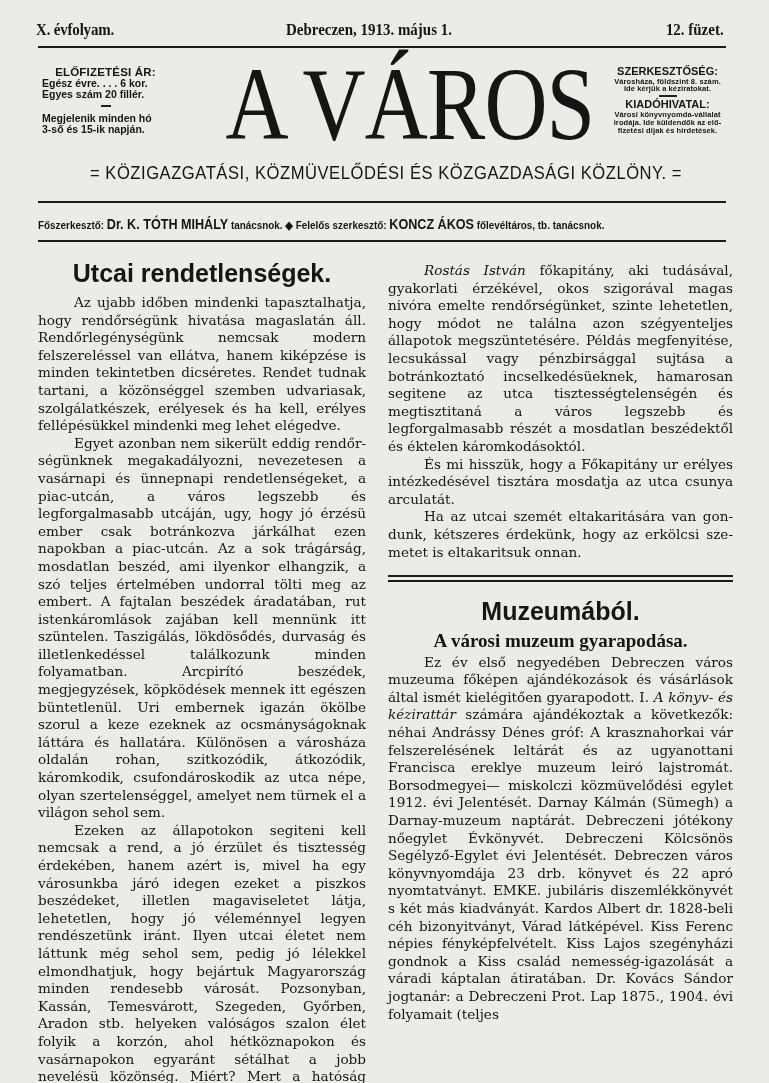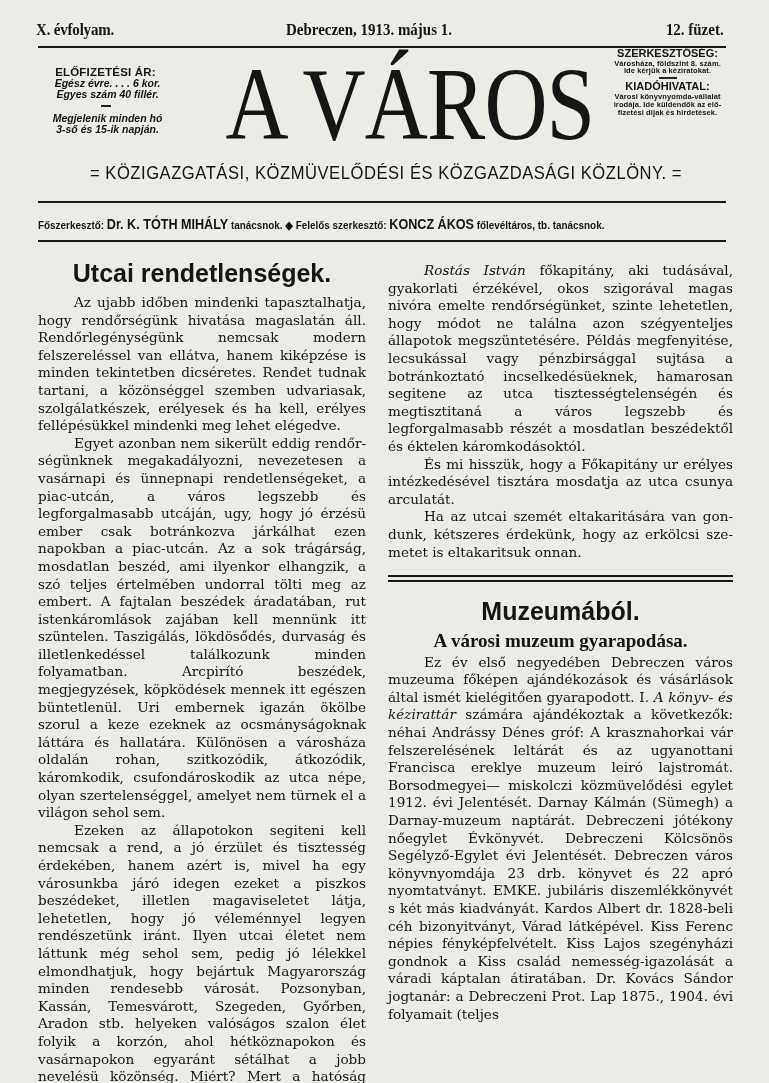--- a/index.html
+++ b/index.html
@@ -21,23 +21,23 @@
   
   #title {
     left: 196px; top: 56px; width: 370px; text-align: center;
     font-family: "Liberation Serif", serif; font-size: 104px; line-height: 96px;
     letter-spacing: -1px; transform: scaleX(0.84); transform-origin: center;
     white-space: nowrap;
   }
   .side { font-family: "Liberation Sans", sans-serif; font-weight: bold; text-align: center; line-height: 1.05; }
   #left-box { left: 38px; top: 66px; width: 135px; }
   #left-box .hd { font-size: 11.5px; letter-spacing: 0.2px; }
-  #left-box .ln { font-size: 10.5px; text-align: center; padding-left: 4px; font-style: italic; }
+  #left-box .ln { font-size: 10.5px; text-align: left; padding-left: 4px; }
   #left-box .dash { width: 10px; height: 2px; background: #222; margin: 5px auto 6px; }
-  #right-box { left: 600px; top: 48px; width: 135px; }
+  #right-box { left: 600px; top: 66px; width: 135px; }
   #right-box .hd { font-size: 11px; }
   #right-box .ln { font-size: 7.5px; letter-spacing: 0.1px; }
   #right-box .dash { width: 18px; height: 2px; background: #222; margin: 2px auto 2px; }
 
   #subtitle {
     left: 36px; top: 163px; width: 700px; text-align: center;
     font-family: "Liberation Sans", sans-serif; font-size: 18px; letter-spacing: 0.6px;
     transform: scaleX(0.92); transform-origin: center; white-space: nowrap;
   }
   #editors {
@@ -65,21 +65,21 @@
 <body>
 
 <div id="top-left" class="abs">X. évfolyam.</div>
 <div id="top-mid" class="abs">Debreczen, 1913. május 1.</div>
 <div id="top-right" class="abs">12. füzet.</div>
 <div class="rule" style="top:46px;height:2px;"></div>
 
 <div id="left-box" class="abs side">
   <div class="hd">ELŐFIZETÉSI ÁR:</div>
   <div class="ln">Egész évre. . . . 6 kor.</div>
-  <div class="ln">Egyes szám 40 fillér.</div>
+  <div class="ln">Egyes szám 20 fillér.</div>
   <div class="dash"></div>
   <div class="ln">Megjelenik minden hó</div>
   <div class="ln">3-ső és 15-ik napján.</div>
 </div>
 
 <div id="title" class="abs">A VÁROS</div>
 
 <div id="right-box" class="abs side">
   <div class="hd">SZERKESZTŐSÉG:</div>
   <div class="ln">Városháza, földszint 8. szám.</div>

